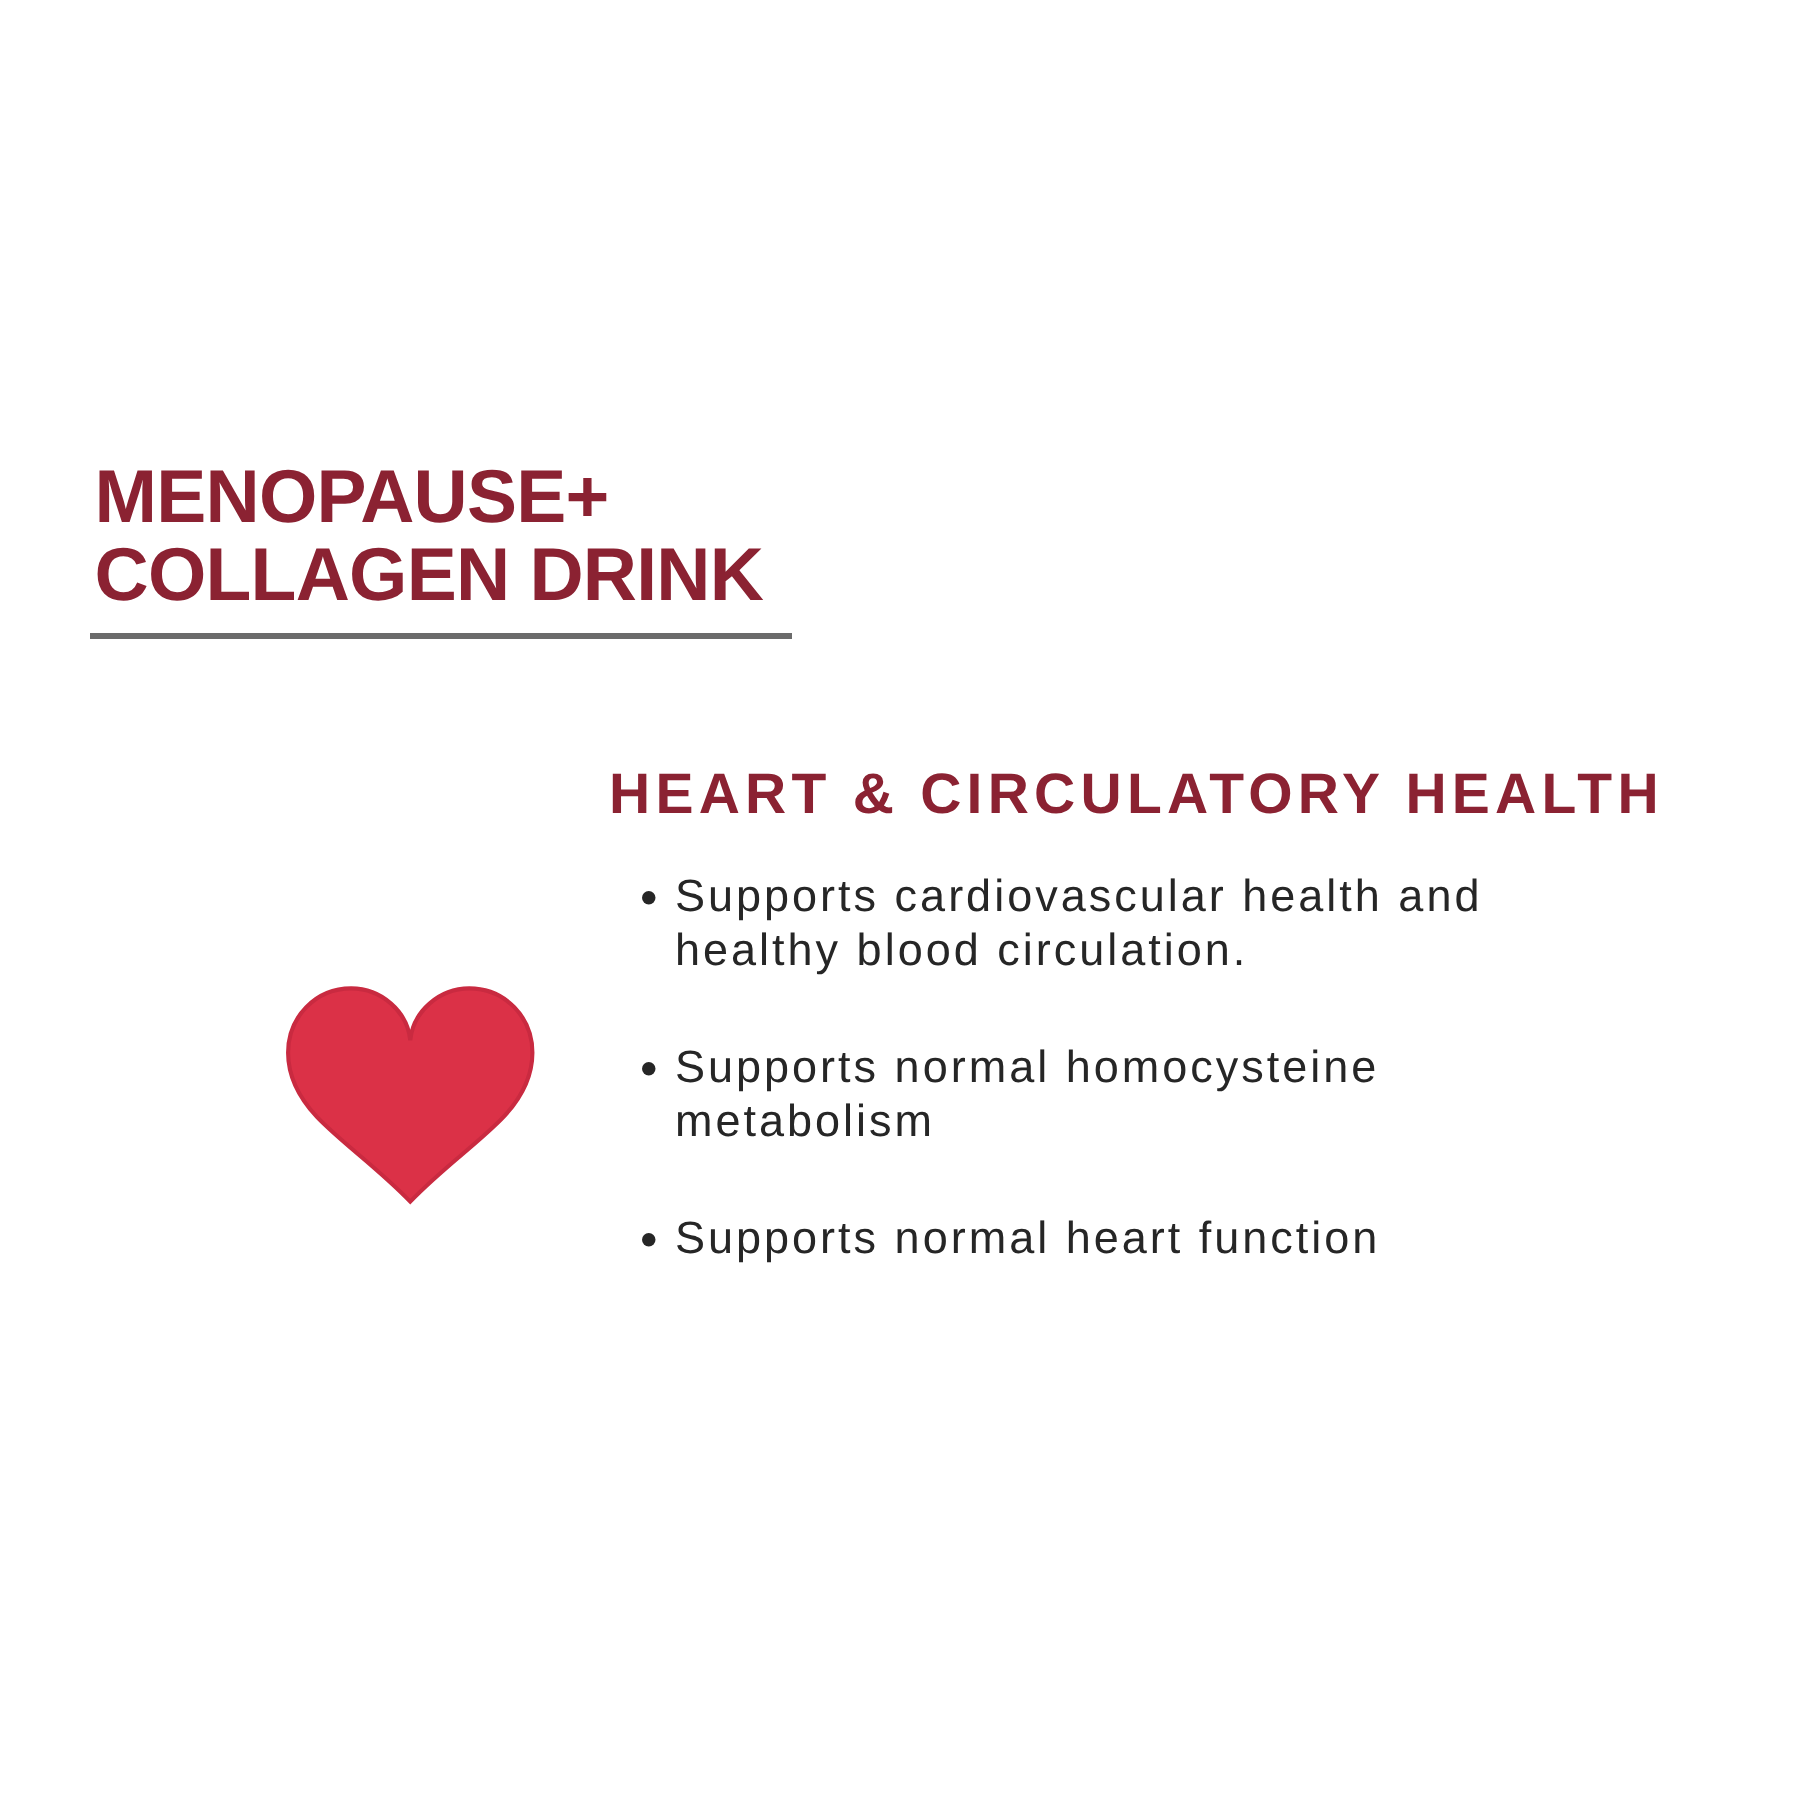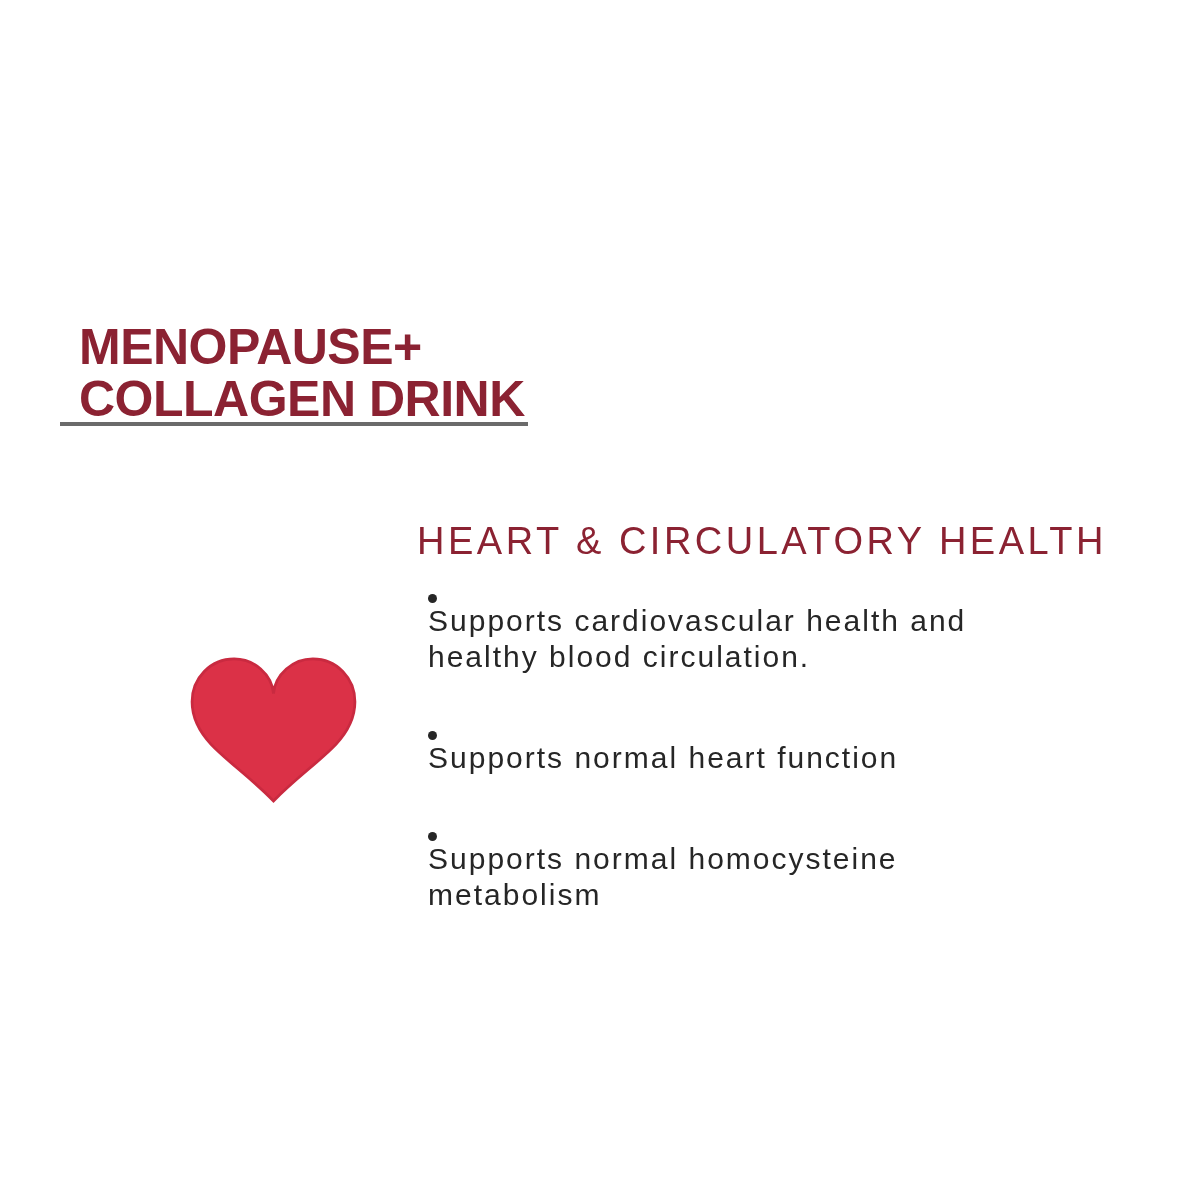--- a/index.html
+++ b/index.html
@@ -15,41 +15,41 @@
   .canvas{
     position:relative;
     width:1200px;height:1200px;
     background:var(--background);
     overflow:hidden;
     font-family:"Liberation Sans", sans-serif;
   }
   .title{
     position:absolute;
     left:63px;top:305px;
-    margin:16px;
+    margin:0;
     font-size:50px;
     line-height:52px;
     font-weight:700;
     letter-spacing:-0.5px;
     color:var(--maroon);
     white-space:pre-line;
   }
   .divider{
     position:absolute;
     left:60px;top:422px;
     width:468px;height:4px;
     background:var(--divider);
   }
   .heading{
     position:absolute;
     left:402px;top:504px;
-    margin:15px;
+    margin:4px;
     font-size:38px;
     line-height:44px;
-    font-weight:400;
+    font-weight:700;
     letter-spacing:3.5px;
     color:var(--maroon);
     white-space:nowrap;
   }
   .heart{
     position:absolute;
     left:182px;top:648px;
     width:183px;height:164px;
   }
   .heart svg{display:block;width:100%;height:100%;}
@@ -67,21 +67,20 @@
   }
   .bullets li{
     display:flex;
     align-items:flex-start;
     margin:0 0 42px 0;
     color:var(--text);
     font-size:30px;
     line-height:36px;
     letter-spacing:2px;
     font-weight:400;
-    flex-direction:column;
   }
   .dot{
     flex:0 0 auto;
     width:9px;height:9px;
     border-radius:50%;
     background:var(--text);
     margin:14px 13px 0 0;
   }
   .txt{white-space:pre-line;}
 </style>
@@ -112,22 +111,22 @@
   </div>
 
   <ul class="bullets">
     <li>
       <span class="dot"></span>
       <span class="txt">Supports cardiovascular health and
 healthy blood circulation.</span>
     </li>
     <li>
       <span class="dot"></span>
-      <span class="txt">Supports normal heart function</span>
+      <span class="txt">Supports normal homocysteine
+metabolism</span>
     </li>
     <li>
       <span class="dot"></span>
-      <span class="txt">Supports normal homocysteine
-metabolism</span>
+      <span class="txt">Supports normal heart function</span>
     </li>
   </ul>
 
 </div>
 
 </body></html>

